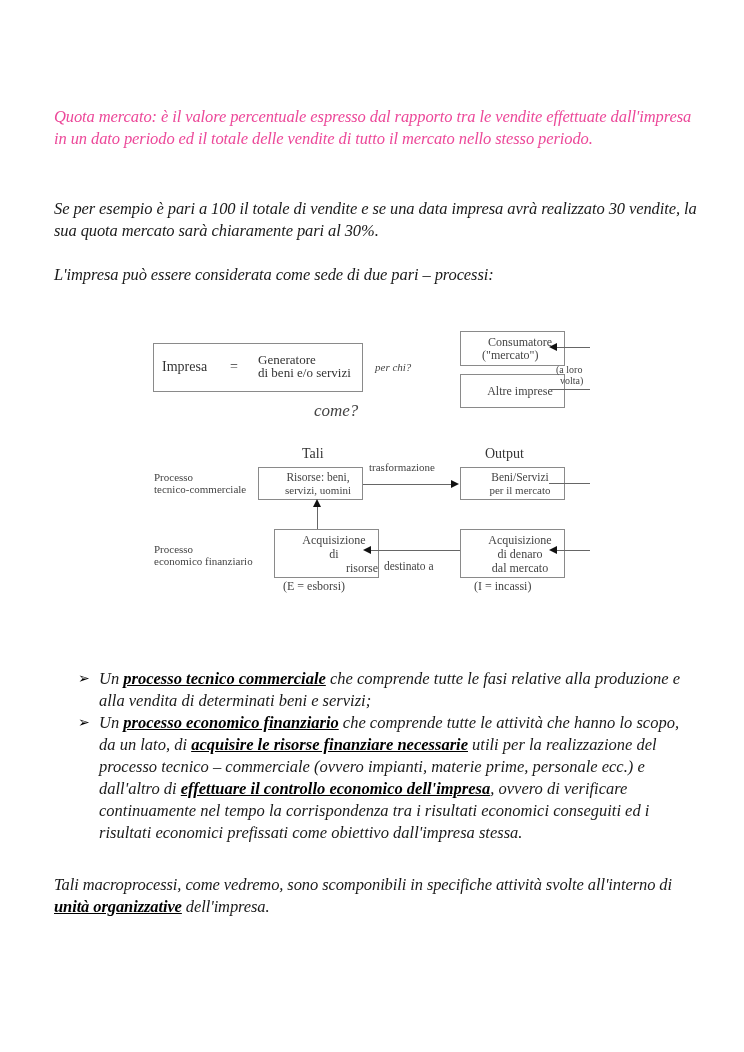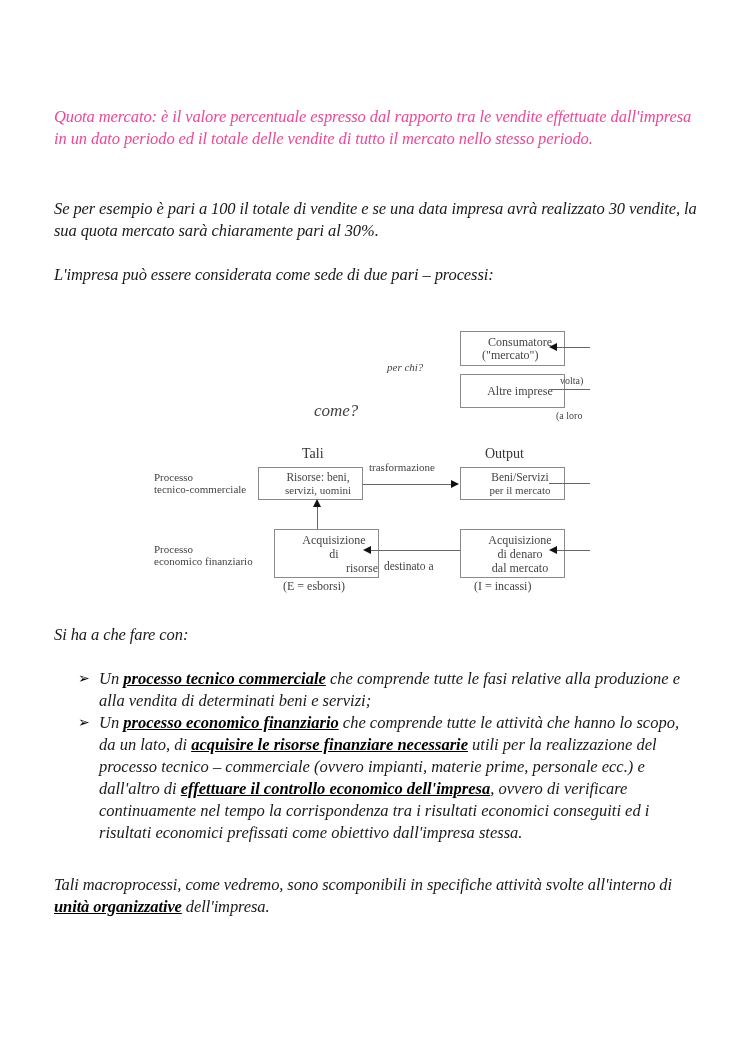--- a/index.html
+++ b/index.html
@@ -34,34 +34,40 @@
 
 
   <p class="txt bold" style="top:106px; margin:0;">Quota mercato: è il valore percentuale espresso dal rapporto tra le vendite effettuate dall'impresa in un dato periodo ed il totale delle vendite di tutto il mercato nello stesso periodo.</p>
 
   <p class="txt" style="top:198px; margin:0;">Se per esempio è pari a 100 il totale di vendite e se una data impresa avrà realizzato 30 vendite, la sua quota mercato sarà chiaramente pari al 30%.</p>
 
   <p class="txt" style="top:264px; margin:0;">L'impresa può essere considerata come sede di due pari – processi:</p>
 
   <div class="diag">
 
-    <span class="d-txt d-ital" style="left:375px; top:361px; font-size:11px;margin-left:12px;">per chi?</span>
+    <div class="d-box" style="left:153px; top:343px; width:208px; height:47px;">
+      <span class="d-txt" style="left:8px; top:16px; font-size:14px; color:#333;">Impresa</span>
+      <span class="d-txt" style="left:76px; top:16px; font-size:14px; color:#333;">=</span>
+      <span class="d-txt" style="left:104px; top:9px; font-size:13px; color:#333;">Generatore</span>
+      <span class="d-txt" style="left:104px; top:22px; font-size:13px; color:#333;">di beni e/o servizi</span>
+    </div>
+    <span class="d-txt d-ital" style="left:375px; top:361px; font-size:11px;">per chi?</span>
     <span class="d-txt d-ital" style="left:314px; top:404px; font-size:17px;">come?</span>
 
     <div class="d-box d-center" style="left:460px; top:331px; width:88px; height:33px;">
       <div class="d-txt" style="position:static; margin-top:4px; font-size:12px;">Consumatore</div>
       <div class="d-txt" style="position:static; font-size:12px; text-align:left; padding-left:6px;">("mercato")</div>
     </div>
     <div class="d-box d-center" style="left:460px; top:374px; width:88px; height:32px;">
       <div class="d-txt" style="position:static; margin-top:10px; font-size:12px;">Altre imprese</div>
     </div>
     <div class="hline" style="left:556px; top:347px; width:34px;"></div>
     <div class="arr-l" style="left:549px; top:343px;"></div>
     <div class="hline" style="left:549px; top:389px; width:41px;"></div>
-    <span class="d-txt" style="left:556px; top:363px; font-size:10px;margin-top:46px;">(a loro</span>
+    <span class="d-txt" style="left:556px; top:363px; font-size:10px;">(a loro</span>
     <span class="d-txt" style="left:560px; top:374px; font-size:10px;">volta)</span>
 
     <span class="d-txt" style="left:302px; top:447px; font-size:14px; color:#333;">Tali</span>
     <span class="d-txt" style="left:485px; top:447px; font-size:14px; color:#333;">Output</span>
     <span class="d-txt" style="left:369px; top:461px; font-size:11px;">trasformazione</span>
 
     <span class="d-txt" style="left:154px; top:471px; font-size:11px;">Processo</span>
     <span class="d-txt" style="left:154px; top:483px; font-size:11px;">tecnico-commerciale</span>
 
     <div class="d-box d-center" style="left:258px; top:467px; width:88px; height:31px;">
@@ -96,21 +102,20 @@
       <div class="d-txt" style="position:static; font-size:12px; line-height:14px;">di denaro</div>
       <div class="d-txt" style="position:static; font-size:12px; line-height:14px;">dal mercato</div>
     </div>
     <div class="arr-l" style="left:549px; top:546px;"></div>
     <div class="hline" style="left:557px; top:550px; width:33px;"></div>
 
     <span class="d-txt" style="left:283px; top:580px; font-size:12px;">(E = esborsi)</span>
     <span class="d-txt" style="left:474px; top:580px; font-size:12px;">(I = incassi)</span>
   </div>
 
-  <p class="txt" style="top:624px; margin:0;">Si ha a che fare con:</p>
 
   <ul class="bullets">
     <li>
       <span class="arrow">➢</span><span>Un </span><span class="ul">processo tecnico commerciale</span><span> che comprende tutte le fasi relative alla produzione e alla vendita di determinati beni e servizi;</span>
     </li>
     <li>
       <span class="arrow">➢</span><span>Un </span><span class="ul">processo economico finanziario</span><span> che comprende tutte le attività che hanno lo scopo, da un lato, di </span><span class="ul">acquisire le risorse finanziare necessarie</span><span> utili per la realizzazione del processo tecnico – commerciale (ovvero impianti, materie prime, personale ecc.) e dall'altro di </span><span class="ul">effettuare il controllo economico dell'impresa</span><span>, ovvero di verificare continuamente nel tempo la corrispondenza tra i risultati economici conseguiti ed i risultati economici prefissati come obiettivo dall'impresa stessa.</span>
     </li>
   </ul>
 

